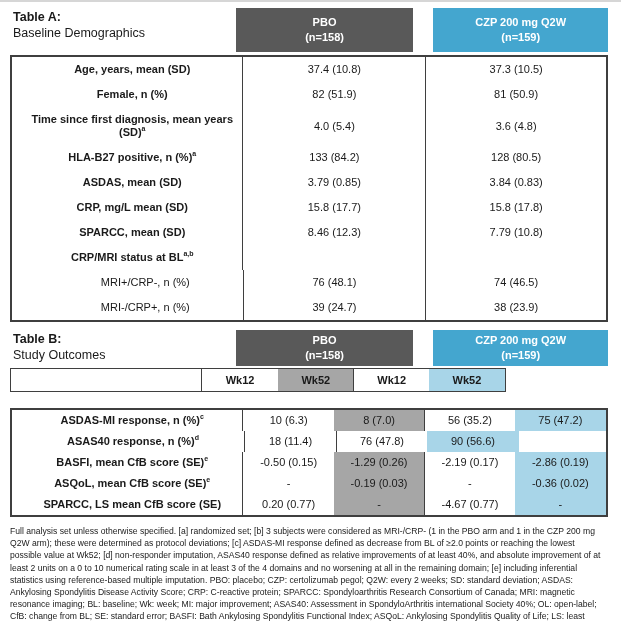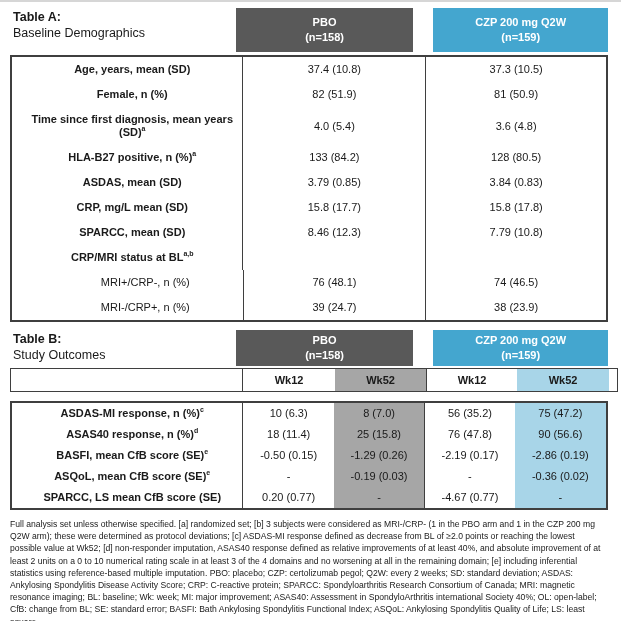--- a/index.html
+++ b/index.html
@@ -30,21 +30,21 @@
   .row{display:flex;align-items:stretch;}
   .cell{box-sizing:border-box;font-size:11px;line-height:13px;padding:6px 4px;}
   .cell.label{width:232px;font-weight:bold;padding-left:14px;text-align:center;}
   .cell.label.indent{font-weight:normal;padding-left:40px;}
   .cell.val{text-align:center;display:flex;align-items:center;justify-content:center;}
   .grid-a .cell.va1{width:184px;border-left:1px solid var(--border,#3f3f3f);}
   .grid-a .cell.va2{width:182px;border-left:1px solid var(--border,#3f3f3f);}
   sup{font-size:7px;line-height:0;vertical-align:super;font-weight:bold;}
 
   
-  .subhdr{box-sizing:border-box;width:608px;border:1.5px solid var(--border,#3f3f3f);display:flex;margin-bottom:9px;}
+  .subhdr{box-sizing:border-box;width:496px;border:1.5px solid var(--border,#3f3f3f);display:flex;margin-bottom:16px;}
   .subhdr .sh{box-sizing:border-box;font-size:11px;font-weight:bold;text-align:center;padding:5px 2px;}
   .sh.sh-label{width:232px;border-right:1px solid var(--border,#3f3f3f);}
   .sh.sh1{width:92px;}
   .sh.sh2{width:91px;background:var(--pbo-wk52-cell,#A6A6A6);}
   .sh.sh3{width:91px;border-left:1px solid var(--border,#3f3f3f);}
   .sh.sh4{width:92px;background:var(--czp-wk52-cell,#A8D5E8);}
 
   
   .grid-b .cell{padding-top:4px;padding-bottom:4px;}
   .grid-b .cell.vb0{width:92px;border-left:1px solid var(--border,#3f3f3f);}
@@ -175,21 +175,20 @@
         <div class="cell label"><span>ASDAS-MI response, n (%)</span><sup>c</sup></div>
         <div class="cell val vb0">10 (6.3)</div>
         <div class="cell val vb1">8 (7.0)</div>
         <div class="cell val vb2">56 (35.2)</div>
         <div class="cell val vb3">75 (47.2)</div>
       </div>
 
       <div class="row">
         <div class="cell label"><span>ASAS40 response, n (%)</span><sup>d</sup></div>
         <div class="cell val vb0">18 (11.4)</div>
-        <div class="cell val vb1">25 (15.8)</div>
         <div class="cell val vb2">76 (47.8)</div>
         <div class="cell val vb3">90 (56.6)</div>
       </div>
 
       <div class="row">
         <div class="cell label"><span>BASFI, mean CfB score (SE)</span><sup>e</sup></div>
         <div class="cell val vb0">-0.50 (0.15)</div>
         <div class="cell val vb1">-1.29 (0.26)</div>
         <div class="cell val vb2">-2.19 (0.17)</div>
         <div class="cell val vb3">-2.86 (0.19)</div>

